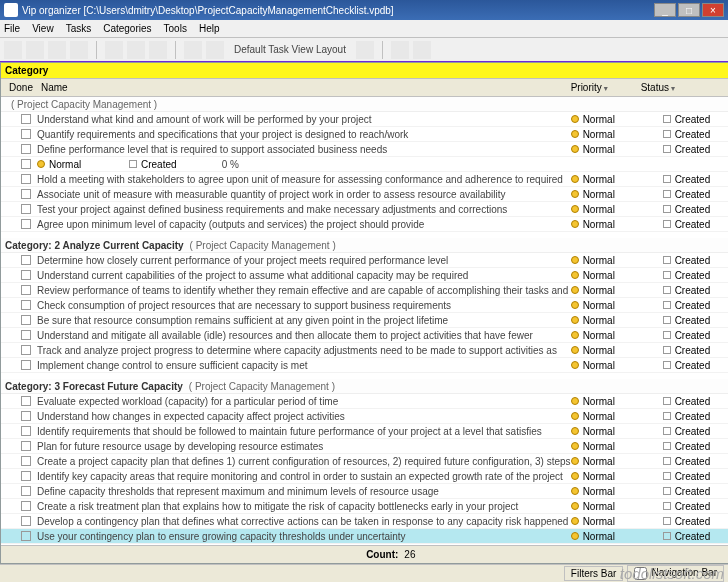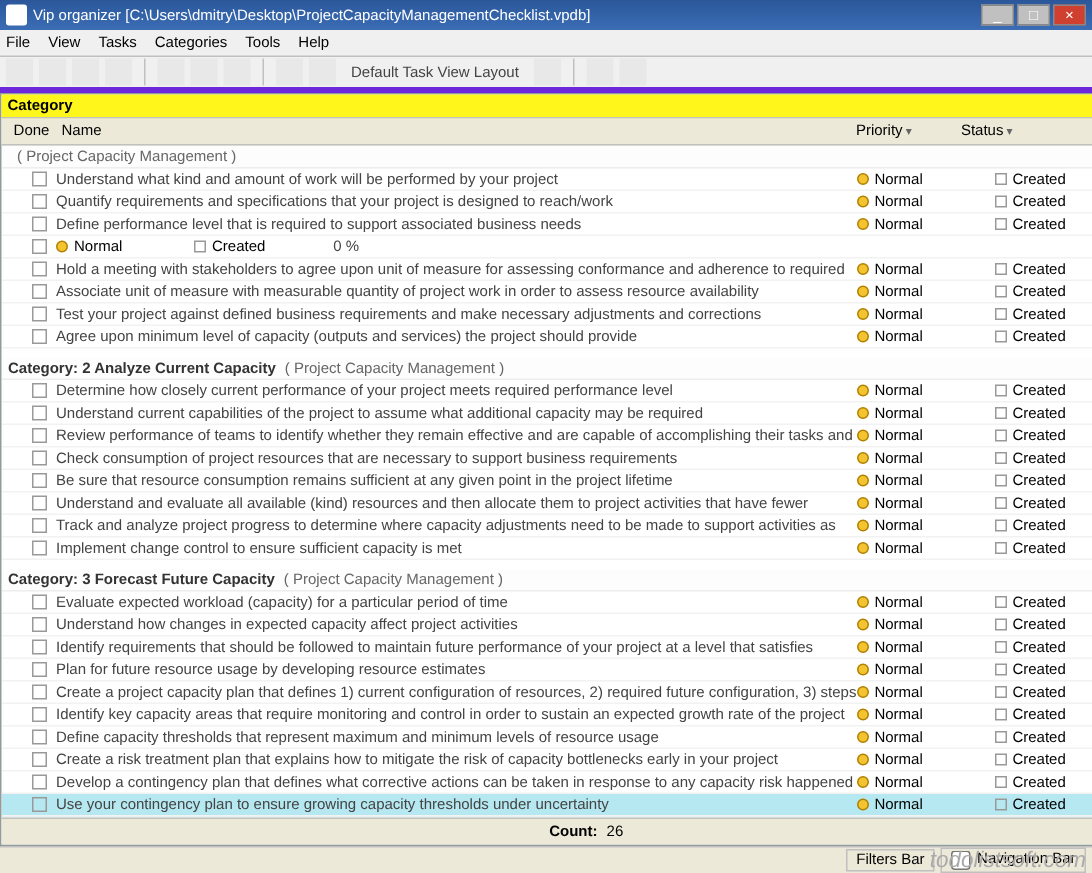--- a/index.html
+++ b/index.html
@@ -4,21 +4,21 @@
 <style>
 * { margin: 0; padding: 0; box-sizing: border-box; font-family: Tahoma, Arial, sans-serif; font-size: 10px; }
 body { background: #ece9d8; width: 728px; height: 582px; overflow: hidden; display: flex; flex-direction: column; }
 .titlebar { background: linear-gradient(#2b579a, #3b6db5); height: 20px; color: #fff; display: flex; align-items: center; padding: 0 4px; }
 .titlebar .icon { width: 14px; height: 14px; background: #fff; border-radius: 2px; margin-right: 4px; }
 .titlebar .title { flex: 1; font-size: 10px; }
 .winbtn { width: 22px; height: 14px; background: #c0c0c0; margin-left: 2px; border: 1px solid #888; display: flex; align-items: center; justify-content: center; }
 .winbtn.close { background: #d04030; color:#fff; }
 .menubar { background: #f0f0f0; height: 18px; display: flex; align-items: center; padding: 0 4px; border-bottom: 1px solid #c0c0c0; }
 .menubar span { margin-right: 12px; color: #000; }
-.toolbar { background: #f0f0f0; height: 24px; display: flex; align-items: center; padding: 0 4px; border-bottom: 4px solid #6d28d9; gap: 4px; }
+.toolbar { background: #f0f0f0; height: 24px; display: flex; align-items: center; padding: 0 4px; border-bottom: 1px solid #6d28d9; gap: 4px; }
 .tbtn { width: 18px; height: 18px; border: 1px solid transparent; background: #e8e8e8; }
 .tsep { width: 1px; height: 18px; background: #c0c0c0; margin: 0 4px; }
 .layout-label { color: #444; margin: 0 6px; }
 .content { flex: 1; display: flex; overflow: hidden; }
 .main { flex: 1; display: flex; flex-direction: column; background: #fff; border: 1px solid #919b9c; }
 .grouphead { background: #fff71c; height: 16px; display: flex; align-items: center; font-weight: bold; padding-left: 4px; border-bottom: 1px solid #c0c0c0; }
 .colhead { background: #ece9d8; height: 18px; display: flex; align-items: center; border-bottom: 1px solid #c0c0c0; }
 .col-done { width: 34px; padding-left: 6px; text-align: center; }
 .col-name { flex: 1; padding-left: 6px; }
 .col-pri { width: 70px; }
@@ -188,21 +188,21 @@
         </div>
         <div class="row">
           <div class="cb"></div>
           <div class="nm">Be sure that resource consumption remains sufficient at any given point in the project lifetime</div>
           <div class="pri"><span class="dot"></span>Normal</div>
           <div class="stat"><span class="cb2"></span>Created</div>
           <div class="comp">0 %</div>
         </div>
         <div class="row">
           <div class="cb"></div>
-          <div class="nm">Understand and evaluate all available (kind) resources and then allocate them to project activities that have fewer</div>
+          <div class="nm">Understand and mitigate all available (idle) resources and then allocate them to project activities that have fewer</div>
           <div class="pri"><span class="dot"></span>Normal</div>
           <div class="stat"><span class="cb2"></span>Created</div>
           <div class="comp">0 %</div>
         </div>
         <div class="row">
           <div class="cb"></div>
           <div class="nm">Track and analyze project progress to determine where capacity adjustments need to be made to support activities as</div>
           <div class="pri"><span class="dot"></span>Normal</div>
           <div class="stat"><span class="cb2"></span>Created</div>
           <div class="comp">0 %</div>

